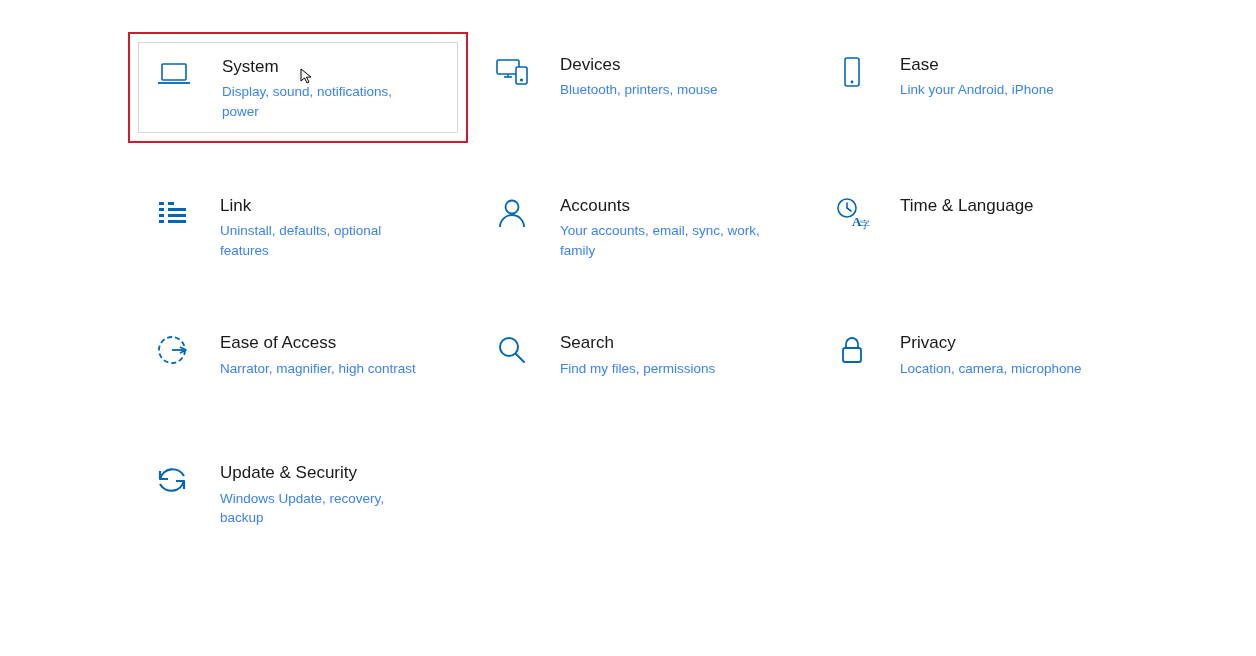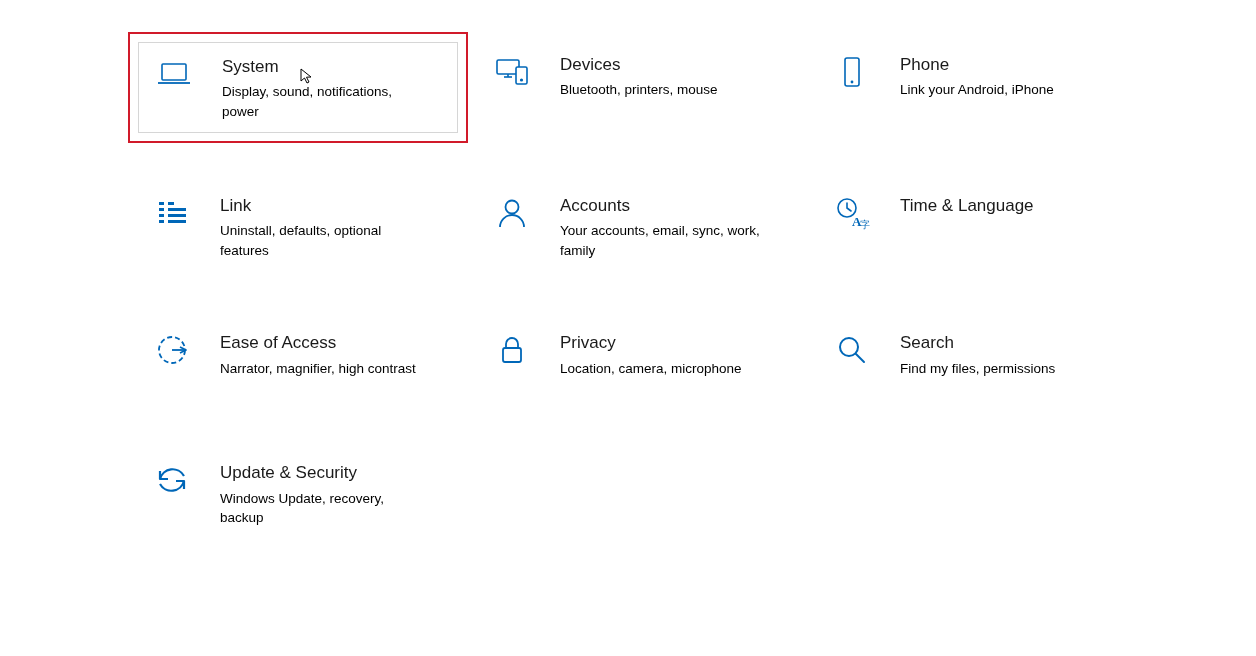--- a/index.html
+++ b/index.html
@@ -50,21 +50,21 @@
     .tile-text { flex: 1; padding-top: 2px; }
     .tile-title {
       font-size: 17px;
       color: #1a1a1a;
       font-weight: 400;
       line-height: 1.3;
       margin-bottom: 4px;
     }
     .tile-desc {
       font-size: 13.5px;
-      color: #000000;
+      color: #3b82f6;
       line-height: 1.45;
       max-width: 210px;
     }
     .cursor {
       position: absolute;
       left: 300px;
       top: 68px;
       width: 16px;
       height: 16px;
       pointer-events: none;
@@ -173,21 +173,21 @@
         <div class="tile-desc">Bluetooth, printers, mouse</div>
       </div>
     </div>
     <div class="tile">
       <div class="tile-icon">
         <svg viewBox="0 0 36 36">
           <use href="#svg-phone-icon"></use>
         </svg>
       </div>
       <div class="tile-text">
-        <div class="tile-title">Phone</div>
+        <div class="tile-title">Ease</div>
         <div class="tile-desc">Link your Android, iPhone</div>
       </div>
     </div>
     <div class="tile">
       <div class="tile-icon">
         <svg viewBox="0 0 36 36">
           <use href="#svg-apps-icon"></use>
         </svg>
       </div>
       <div class="tile-text">
@@ -223,37 +223,37 @@
         </svg>
       </div>
       <div class="tile-text">
         <div class="tile-title">Ease of Access</div>
         <div class="tile-desc">Narrator, magnifier, high contrast</div>
       </div>
     </div>
     <div class="tile">
       <div class="tile-icon">
         <svg viewBox="0 0 36 36">
+          <use href="#svg-search-icon"></use>
+        </svg>
+      </div>
+      <div class="tile-text">
+        <div class="tile-title">Search</div>
+        <div class="tile-desc">Find my files, permissions</div>
+      </div>
+    </div>
+    <div class="tile">
+      <div class="tile-icon">
+        <svg viewBox="0 0 36 36">
           <use href="#svg-privacy-icon"></use>
         </svg>
       </div>
       <div class="tile-text">
         <div class="tile-title">Privacy</div>
         <div class="tile-desc">Location, camera, microphone</div>
-      </div>
-    </div>
-    <div class="tile">
-      <div class="tile-icon">
-        <svg viewBox="0 0 36 36">
-          <use href="#svg-search-icon"></use>
-        </svg>
-      </div>
-      <div class="tile-text">
-        <div class="tile-title">Search</div>
-        <div class="tile-desc">Find my files, permissions</div>
       </div>
     </div>
     <div class="tile">
       <div class="tile-icon">
         <svg viewBox="0 0 36 36">
           <use href="#svg-update-icon"></use>
         </svg>
       </div>
       <div class="tile-text">
         <div class="tile-title">Update &amp; Security</div>

